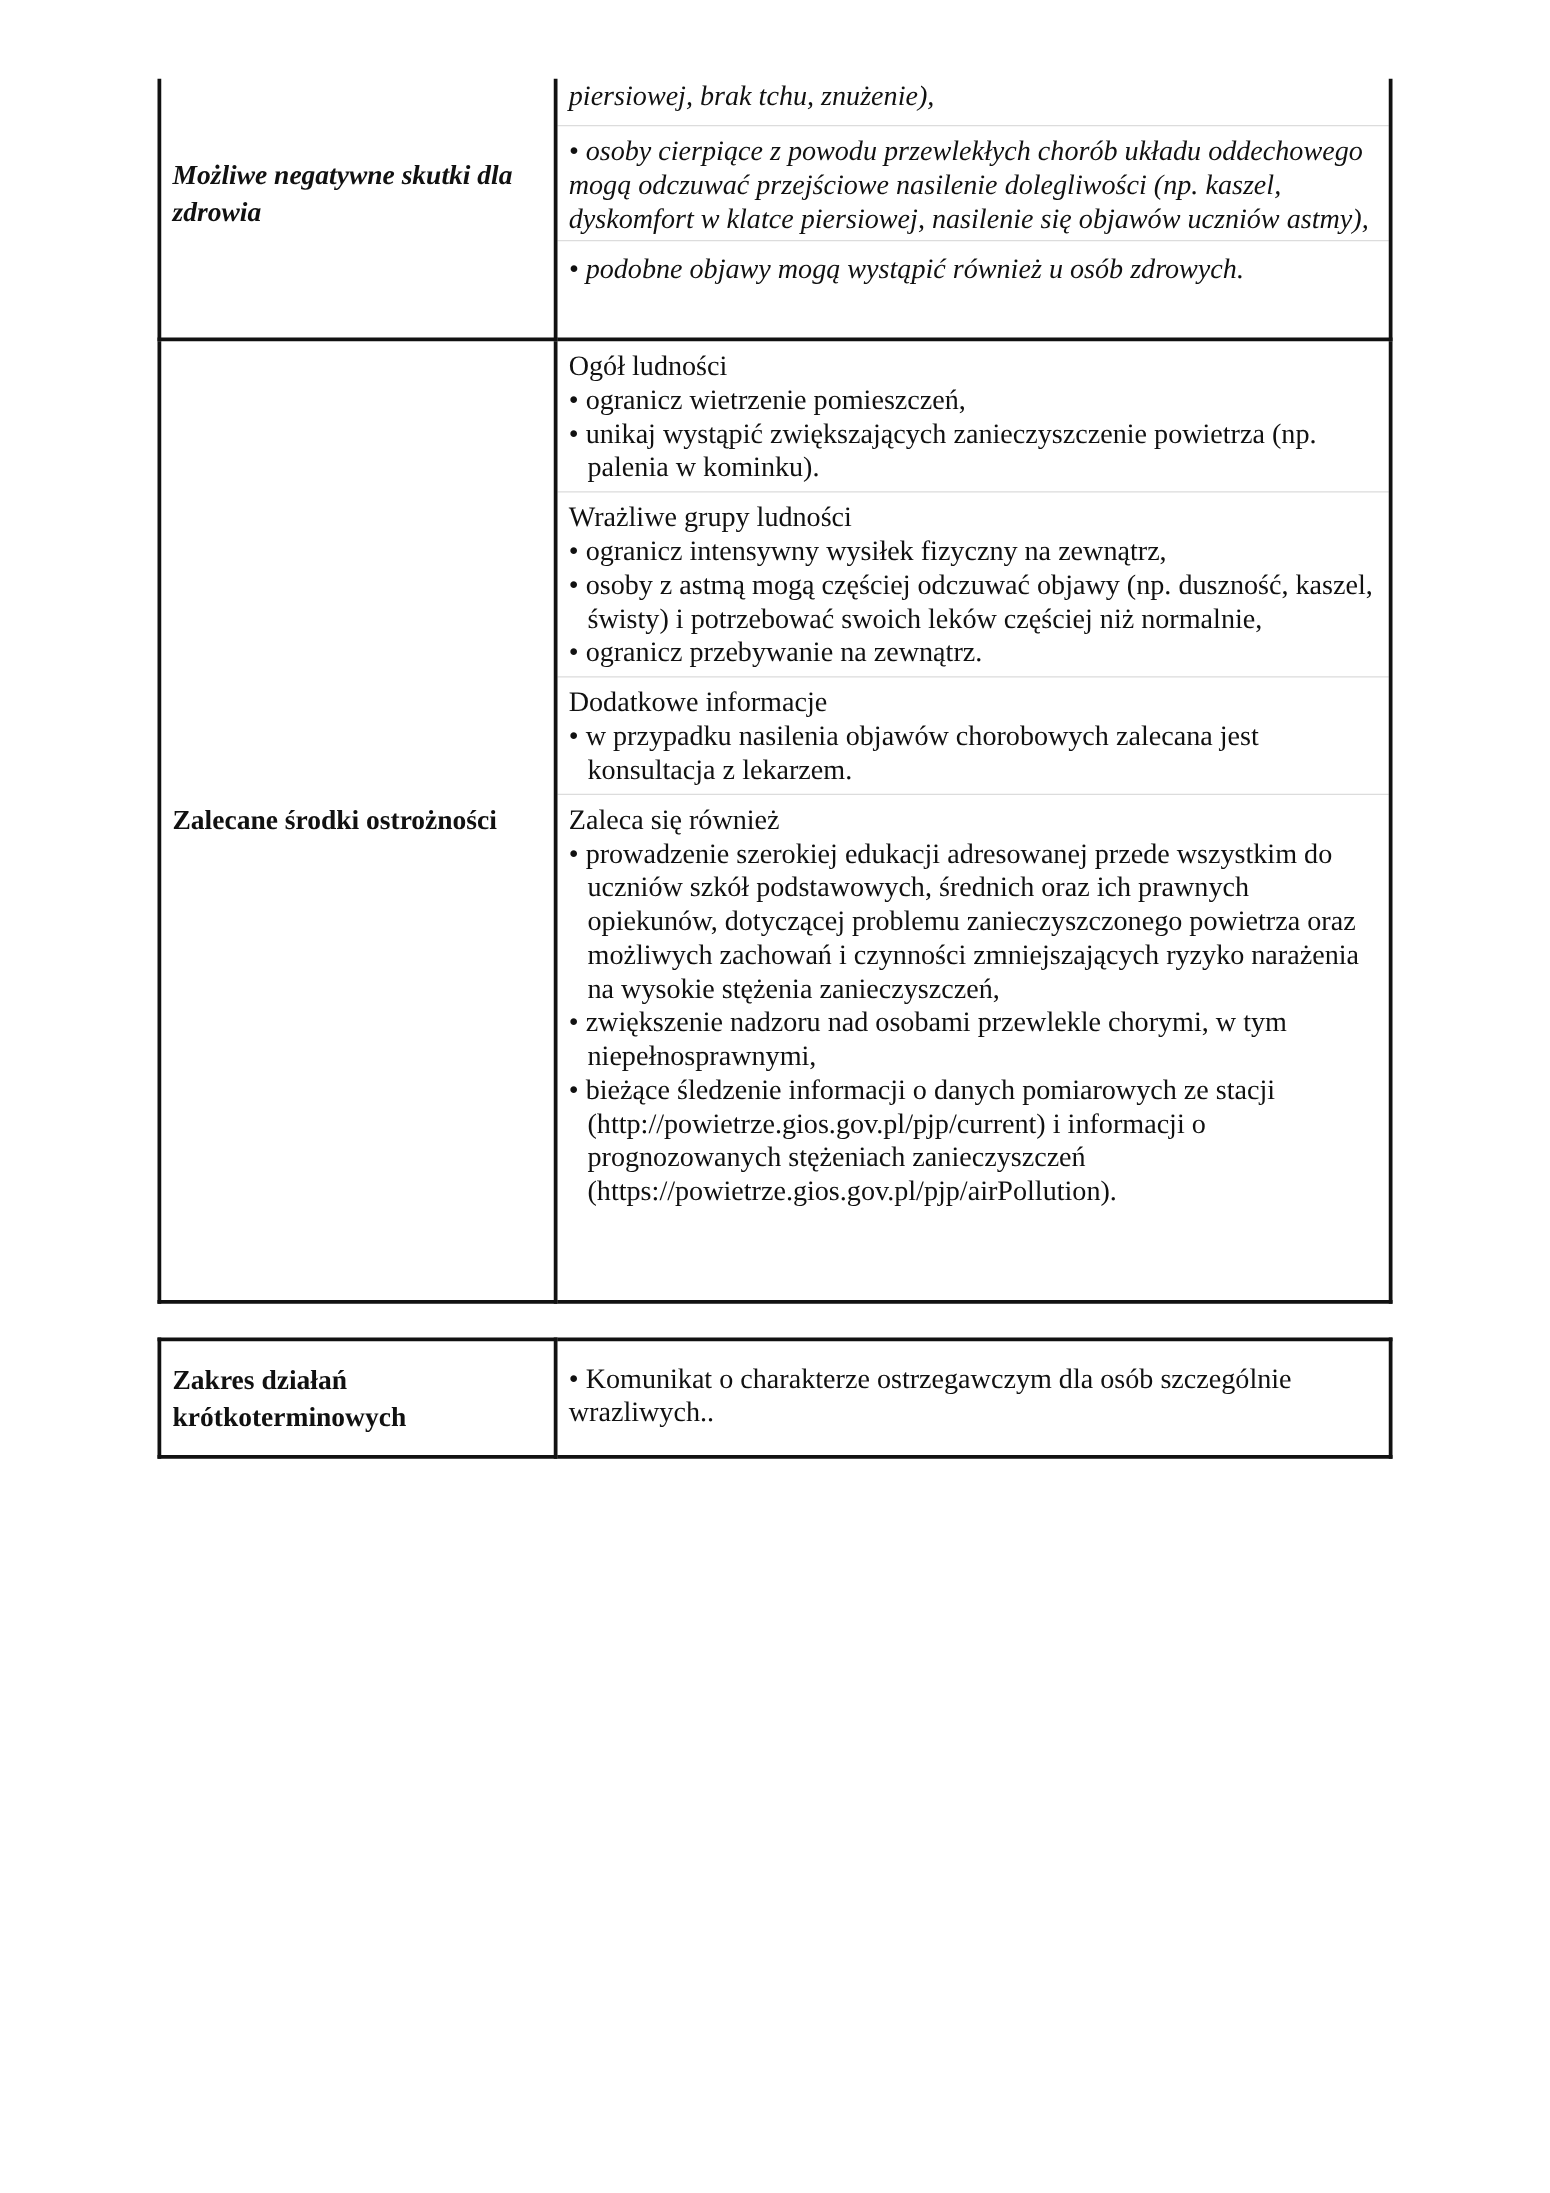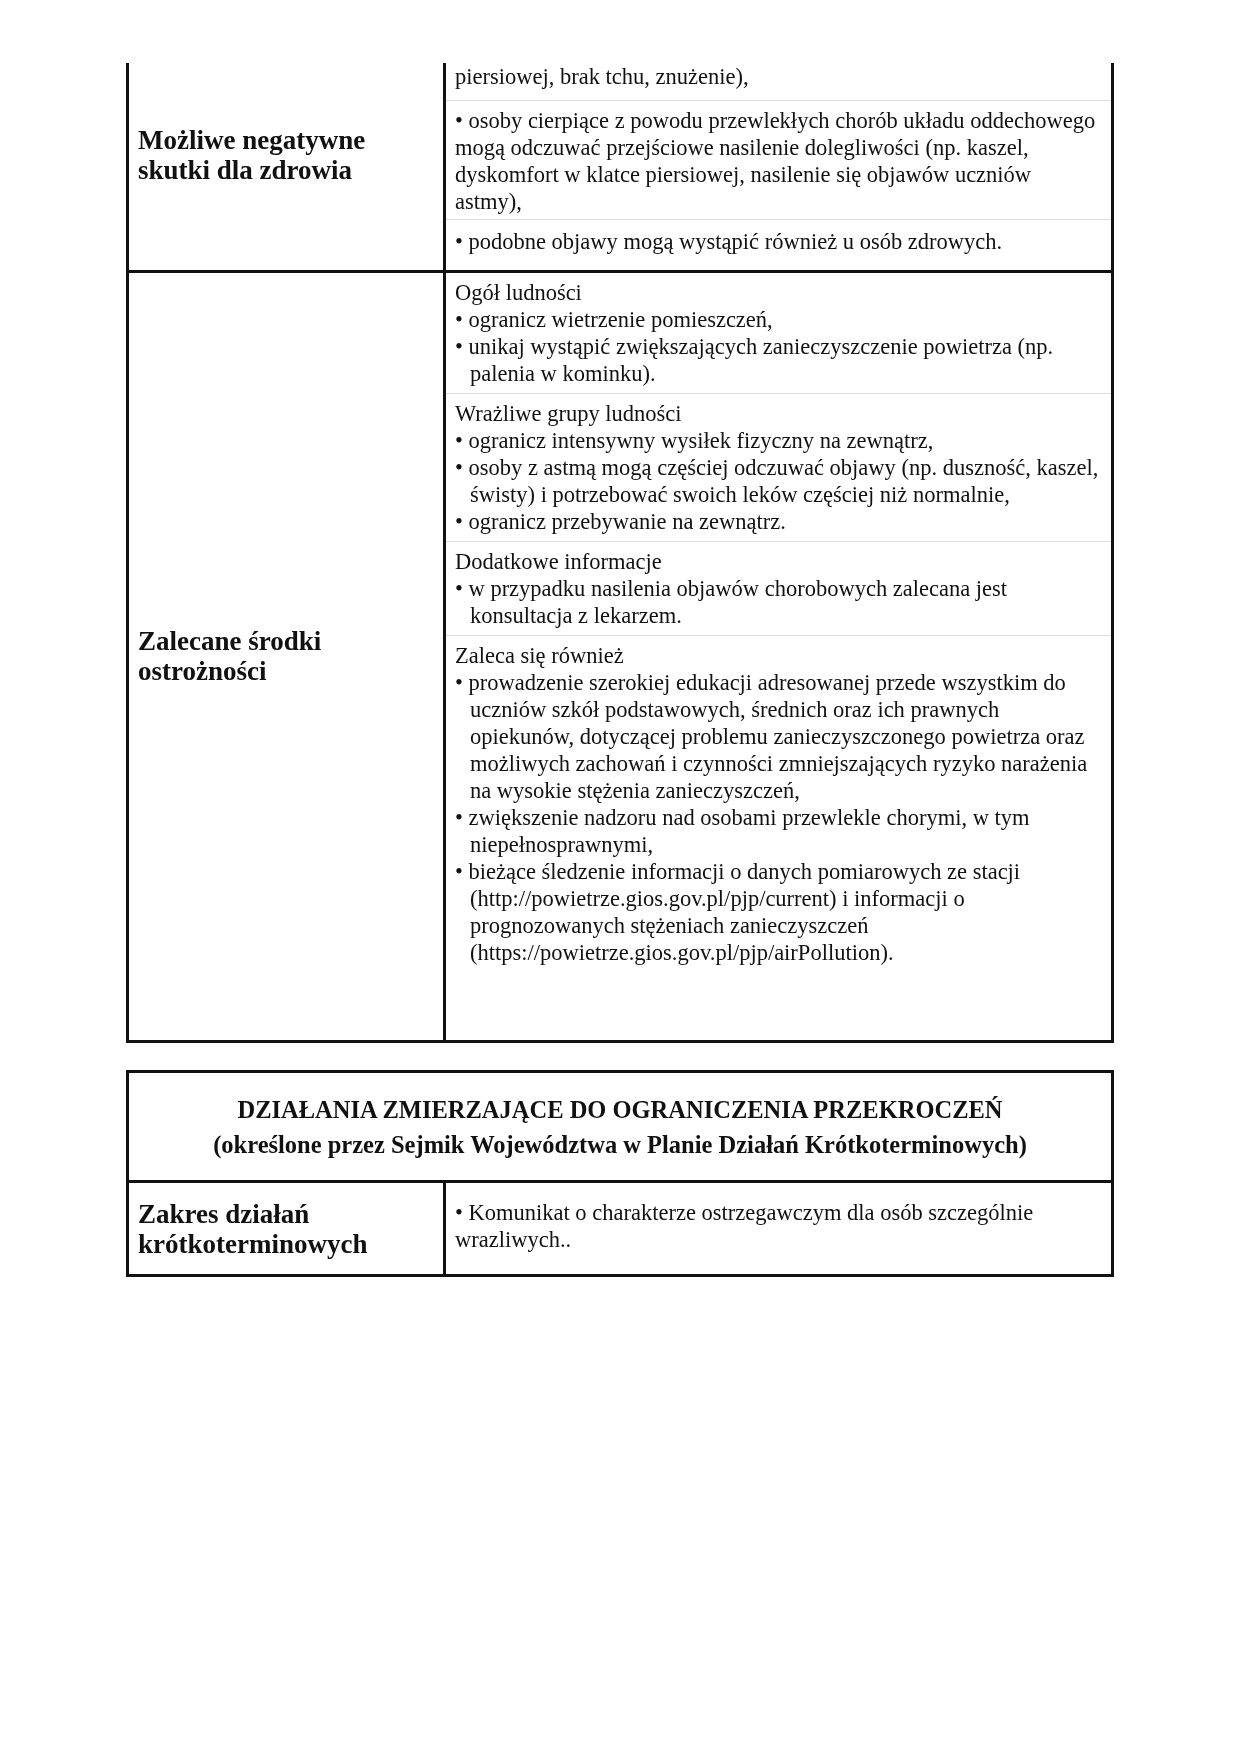--- a/index.html
+++ b/index.html
@@ -11,33 +11,33 @@
   .tbl {
     position: absolute; left: 126px; width: 988px;
     border-collapse: collapse; table-layout: fixed;
   }
   .tbl td {
     border: 3px solid #111111;
     vertical-align: top;
     padding: 0;
   }
   .lbl {
-    font-weight: bold; font-size: 27px; line-height: 30px;
+    font-weight: bold; font-size: 22px; line-height: 30px;
     padding: 0 8px 0 9px !important;
   }
   .txt { font-size: 22.5px; line-height: 27px; }
   .sub { padding: 6px 8px 6px 9px; border-top: 1px solid #dcdcdc; }
   .sub:first-child { border-top: none; }
   .u { text-underline-offset: 3px; text-decoration-thickness: 1px; }
   .li { padding-left: 15px; text-indent: -15px; }
   .hdr {
     text-align: center; font-weight: bold; font-size: 24.5px; line-height: 35px;
   }
   #t1 { top: 63px; }
-  #t1 tr.first td { border-top: none; }
+  #t1 tr.first td { border-top: none; font-style: italic; }
   #t2 { top: 1070px; }
   #t3 { top: 1305px; }
 </style>
 </head>
 <body>
 
 <table class="tbl" id="t1">
   <colgroup>
       <col style="width:317px">
       <col>
@@ -83,26 +83,20 @@
   </tr>
 </tbody>
   </table>
 
 <table class="tbl" id="t2">
   <colgroup>
       <col style="width:317px">
       <col>
     </colgroup>
   <tbody>
-      <tr style="height:110px">
-    <td colspan="2" class="hdr" style="vertical-align:middle">
-      <div>DZIAŁANIA ZMIERZAJĄCE DO OGRANICZENIA PRZEKROCZEŃ</div>
-      <div>(określone przez Sejmik Województwa w Planie Działań Krótkoterminowych)</div>
-    </td>
-  </tr>
   <tr style="height:94px">
     <td class="lbl" style="padding-top:8px !important">
       <div style="padding-top:8px">Zakres działań krótkoterminowych</div>
     </td>
     <td class="txt">
       <div style="padding:16px 8px 0 9px">• Komunikat o charakterze ostrzegawczym dla osób szczególnie wrazliwych..</div>
     </td>
   </tr>
 </tbody>
   </table>

